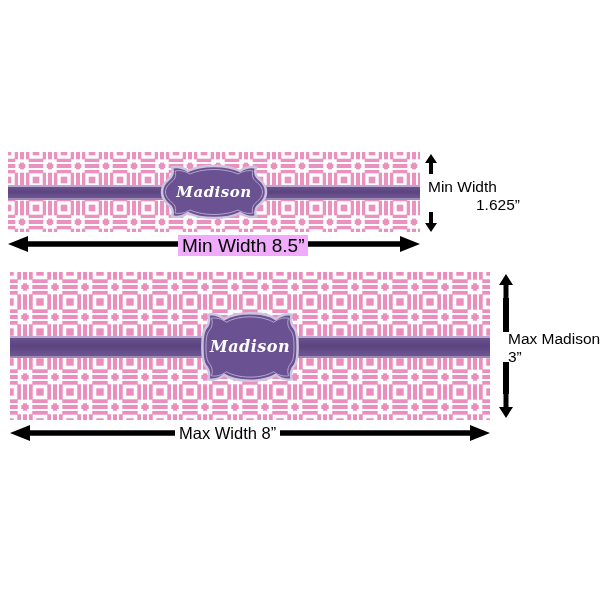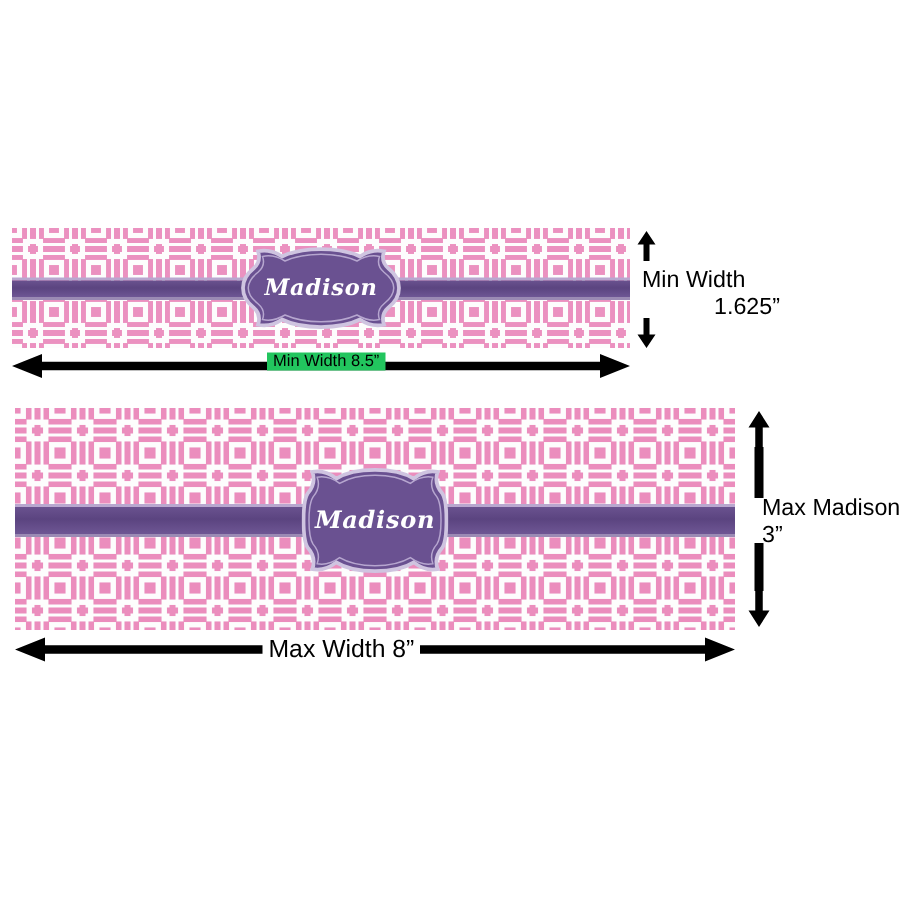--- a/index.html
+++ b/index.html
@@ -175,21 +175,21 @@
     </svg>
   </div>
   <div class="dim-text" style="left:428px; top:178px; font-size:15.5px;">Min Width</div>
   <div class="dim-text" style="left:428px; top:196px; font-size:15.5px;margin-left:48px;">1.625”</div>
 
   <div class="arrow-h" style="left:8px; top:235px; width:412px; height:18px;">
     <svg width="412" height="18" viewBox="0 0 412 18">
       <path d="M0 9 L20 1 L20 6.2 L392 6.2 L392 1 L412 9 L392 17 L392 11.8 L20 11.8 L20 17 Z" fill="#000000"></path>
     </svg>
   </div>
-  <div class="dim-text" style="left:178px; top:235px; font-size:11px; background:#22c55e; padding:0 4px;">Min Width 8.5”</div>
+  <div class="dim-text" style="left:178px; top:235px; font-size:19px; background:#f0abfc; padding:0 4px;">Min Width 8.5”</div>
 
   <div class="banner" id="banner-max" style="left:10px; top:272px; width:480px; height:148px;">
 
     <svg class="lattice" viewBox="0 0 480 148" preserveAspectRatio="none">
       <defs>
         <pattern id="latMax" x="0" y="0" width="30" height="30" patternUnits="userSpaceOnUse">
           <rect width="30" height="30" fill="#e87cb4"></rect>
           <rect x="11" y="-2" width="8" height="34" fill="#fdfdfd"></rect>
           <rect x="-2" y="11" width="34" height="8" fill="#fdfdfd"></rect>
           <rect x="13" y="0" width="4" height="30" fill="#e87cb4"></rect>

